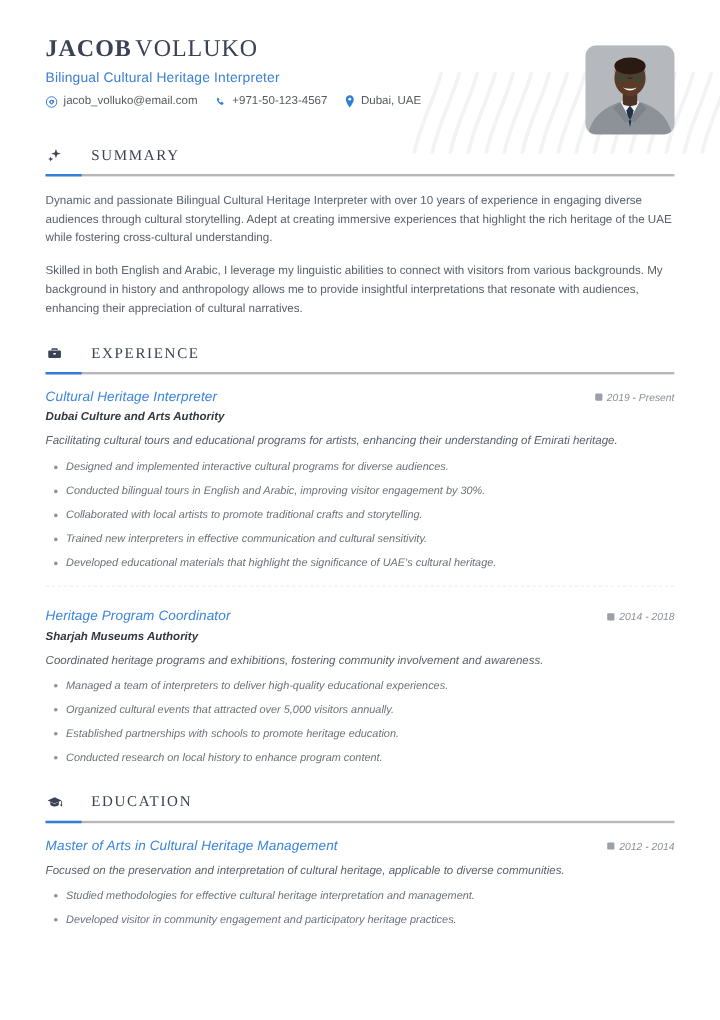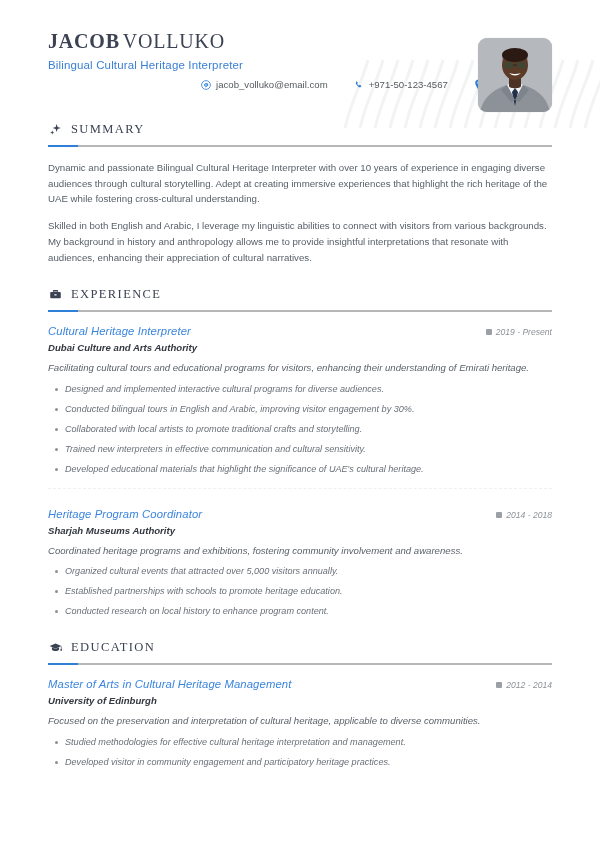--- a/index.html
+++ b/index.html
@@ -14,21 +14,21 @@
     background: #ffffff;
     color: #5a5a5a;
     position: relative;
     overflow: hidden;
   }
 
   .page {
     position: relative;
     width: 600px;
     height: 608px;
-    padding: 0 48px;
+    padding: 0 38px;
   }
 
   
   .watermark {
     position: absolute;
     top: 58px;
     right: 0;
     width: 260px;
     height: 72px;
     overflow: hidden;
@@ -59,22 +59,21 @@
     color: #3a7fd5;
     letter-spacing: 0.15px;
   }
 
   .contact-row {
     margin-top: 8px;
     display: flex;
     align-items: center;
     font-size: 9.6px;
     color: #555a5e;
-    gap: 12px;
-    justify-content: flex-end;
+    gap: 0;
   }
   .contact-item {
     display: flex;
     align-items: center;
     margin-right: 14px;
     white-space: nowrap;
   }
   .contact-item .ic {
     display: inline-flex;
     align-items: center;
@@ -97,21 +96,21 @@
     box-shadow: 0 0 0 0.5px rgba(0,0,0,0.05);
   }
   .photo svg { display:block; width: 100%; height: 100%; }
 
   
   .section { margin-top: 22px; }
 
   .section-head {
     display: flex;
     align-items: center;
-    gap: 9px;
+    gap: 24px;
   }
   .section-icon {
     display: inline-flex;
     align-items: center;
     justify-content: center;
     color: #3b4253;
     width: 14px;
     height: 14px;
   }
   .section-icon svg { display: block; }
@@ -350,41 +349,42 @@
 
       <div class="entry">
         <div class="entry-head">
           <div class="entry-role">Cultural Heritage Interpreter</div>
           <div class="entry-date">
             <span class="cal"></span>
             <span>2019 - Present</span>
           </div>
         </div>
         <div class="entry-org">Dubai Culture and Arts Authority</div>
-        <div class="entry-desc">Facilitating cultural tours and educational programs for visitors, enhancing their understanding of Emirati heritage.</div>
+        <div class="entry-desc">Facilitating cultural tours and educational programs for artists, enhancing their understanding of Emirati heritage.</div>
         <ul class="bullets">
           <li>Designed and implemented interactive cultural programs for diverse audiences.</li>
           <li>Conducted bilingual tours in English and Arabic, improving visitor engagement by 30%.</li>
           <li>Collaborated with local artists to promote traditional crafts and storytelling.</li>
           <li>Trained new interpreters in effective communication and cultural sensitivity.</li>
           <li>Developed educational materials that highlight the significance of UAE's cultural heritage.</li>
         </ul>
       </div>
 
       <div class="entry">
         <div class="entry-head">
           <div class="entry-role">Heritage Program Coordinator</div>
           <div class="entry-date">
             <span class="cal"></span>
             <span>2014 - 2018</span>
           </div>
         </div>
         <div class="entry-org">Sharjah Museums Authority</div>
         <div class="entry-desc">Coordinated heritage programs and exhibitions, fostering community involvement and awareness.</div>
         <ul class="bullets">
+          <li>Managed a team of interpreters to deliver high-quality educational experiences.</li>
           <li>Organized cultural events that attracted over 5,000 visitors annually.</li>
           <li>Established partnerships with schools to promote heritage education.</li>
           <li>Conducted research on local history to enhance program content.</li>
         </ul>
       </div>
 
     </div>
   </div>
 
   <div class="section">
@@ -403,21 +403,20 @@
     <div class="section-body">
 
       <div class="entry">
         <div class="entry-head">
           <div class="entry-role">Master of Arts in Cultural Heritage Management</div>
           <div class="entry-date">
             <span class="cal"></span>
             <span>2012 - 2014</span>
           </div>
         </div>
-        <div class="entry-org">University of Edinburgh</div>
         <div class="entry-desc">Focused on the preservation and interpretation of cultural heritage, applicable to diverse communities.</div>
         <ul class="bullets">
           <li>Studied methodologies for effective cultural heritage interpretation and management.</li>
           <li>Developed visitor in community engagement and participatory heritage practices.</li>
         </ul>
       </div>
 
     </div>
   </div>
 

